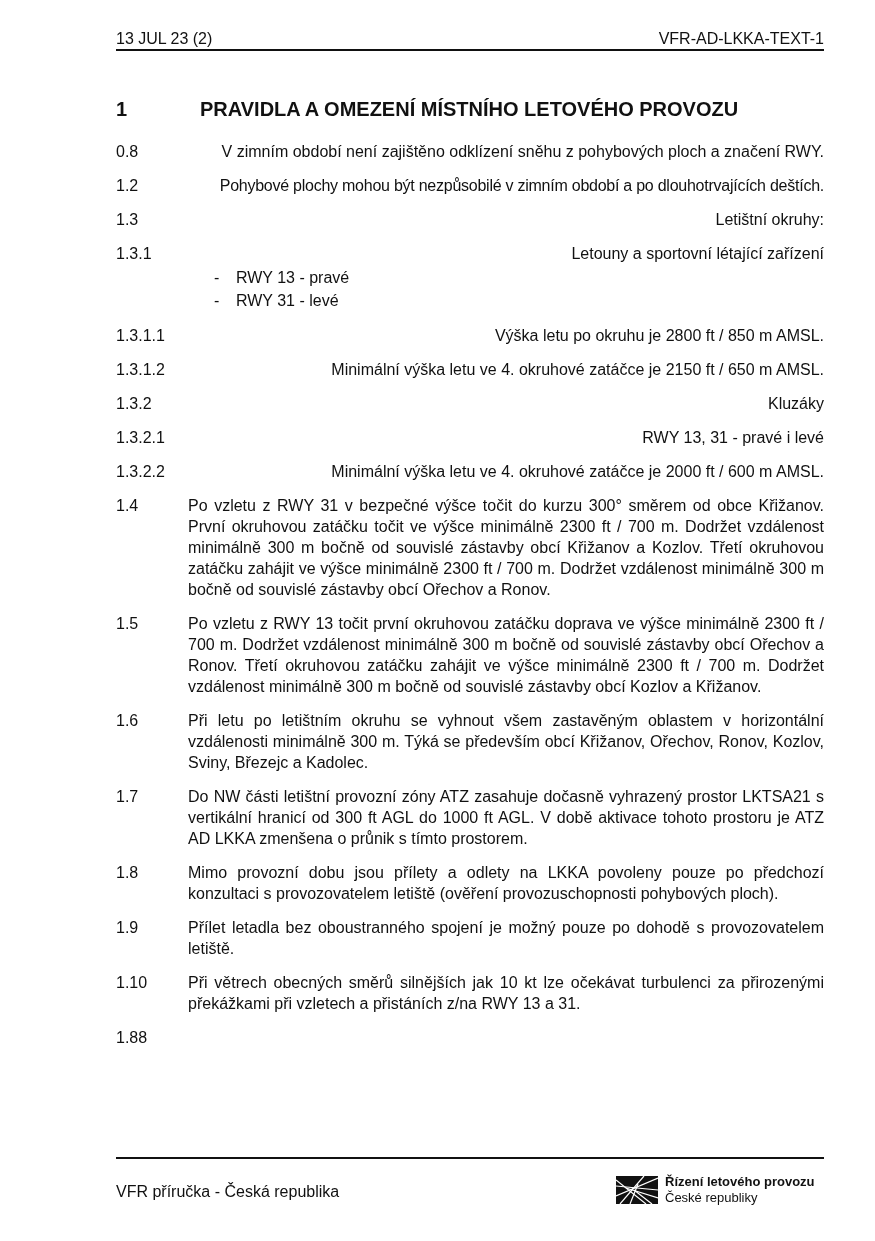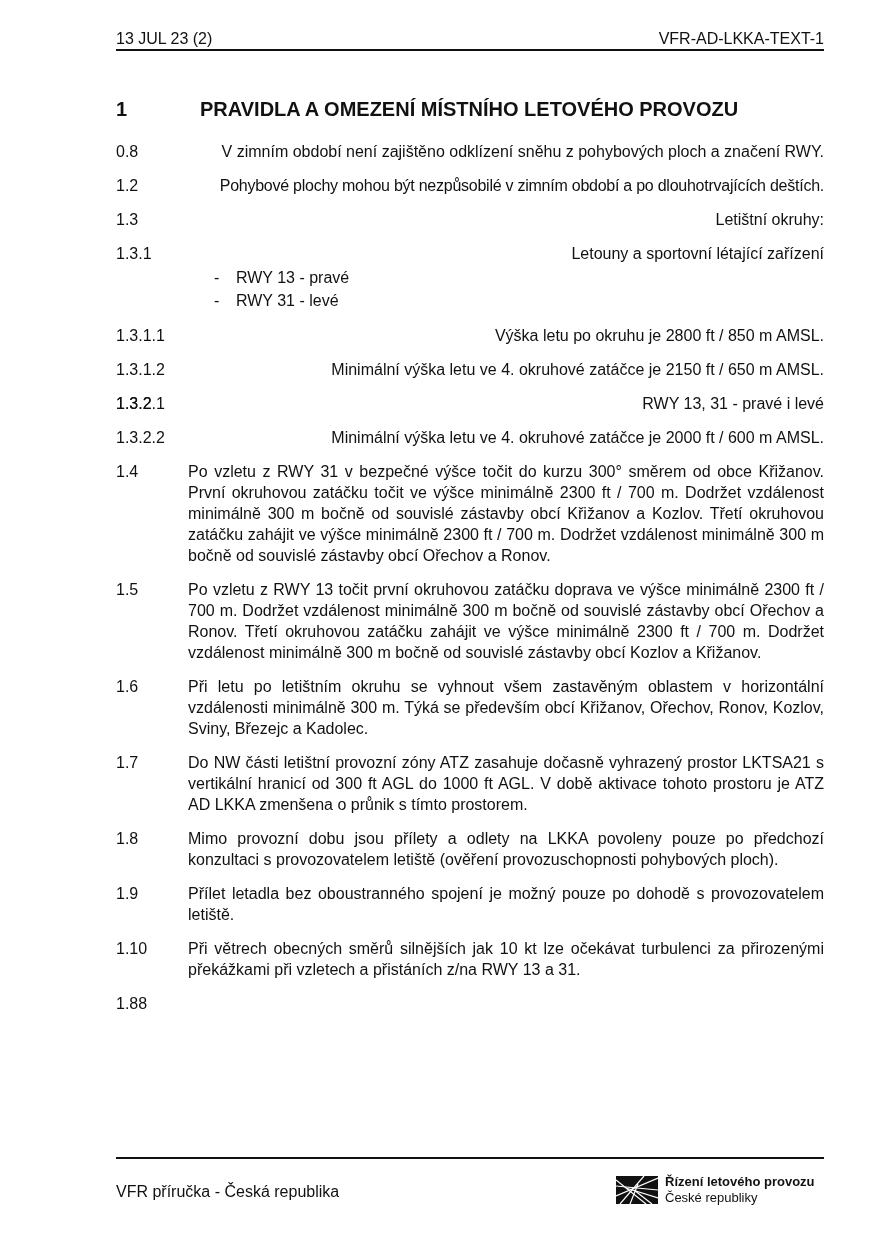--- a/index.html
+++ b/index.html
@@ -175,20 +175,21 @@
   <div class="item nojustify">
     <span class="num">1.3.1.1</span>
     <span class="text">Výška letu po okruhu je 2800 ft / 850 m AMSL.</span>
   </div>
   <div class="item nojustify">
     <span class="num">1.3.1.2</span>
     <span class="text">Minimální výška letu ve 4. okruhové zatáčce je 2150 ft / 650 m AMSL.</span>
   </div>
   <div class="item nojustify">
     <span class="num">1.3.2</span>
+    <span class="text">Kluzáky</span>
   </div>
   <div class="item nojustify">
     <span class="num">1.3.2.1</span>
     <span class="text">RWY 13, 31 - pravé i levé</span>
   </div>
   <div class="item nojustify">
     <span class="num">1.3.2.2</span>
     <span class="text">Minimální výška letu ve 4. okruhové zatáčce je 2000 ft / 600 m AMSL.</span>
   </div>
   <div class="item">

